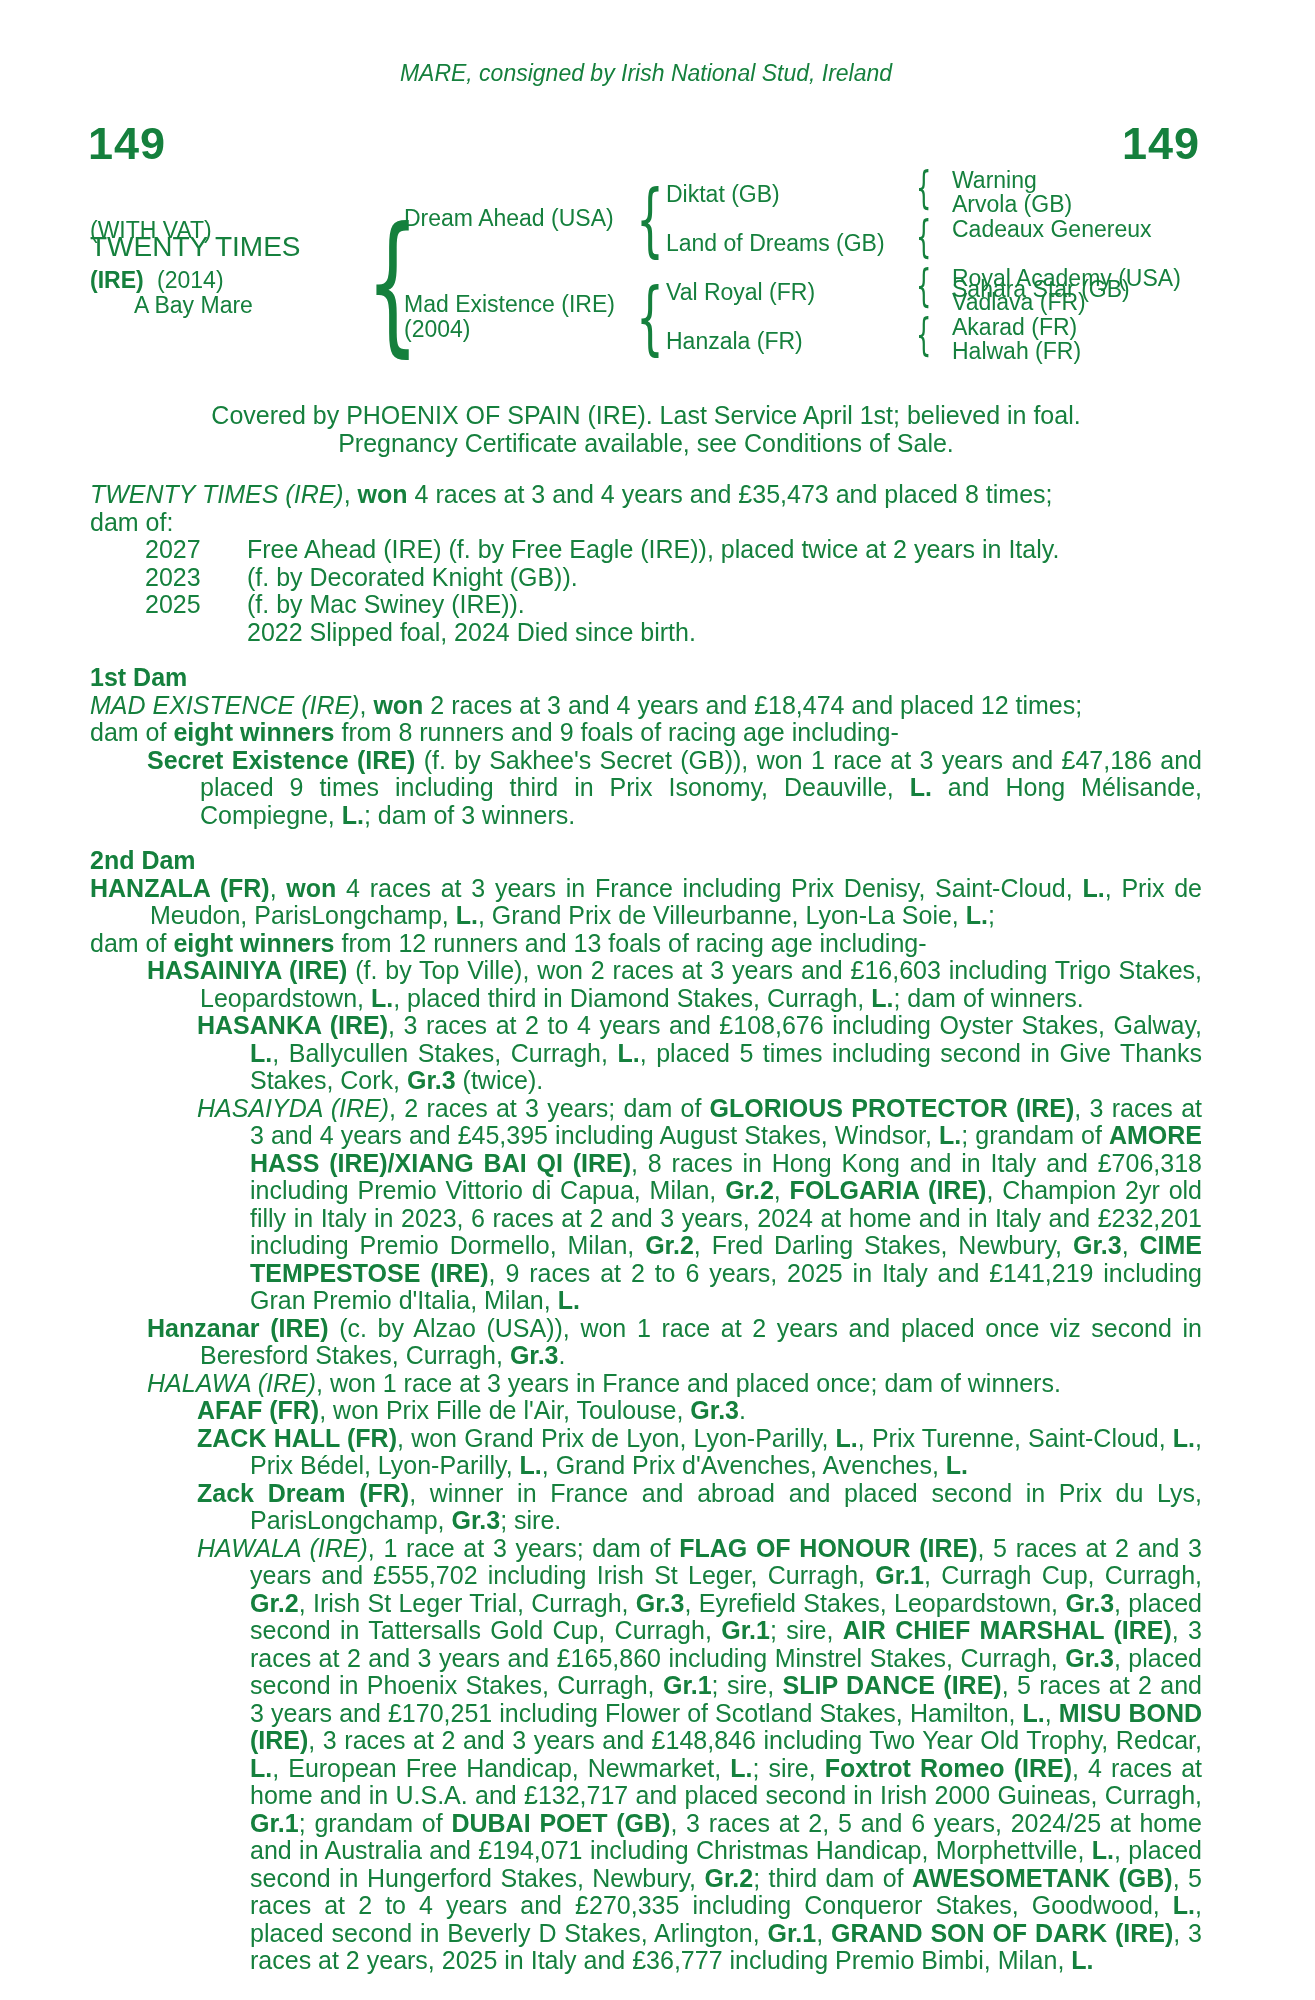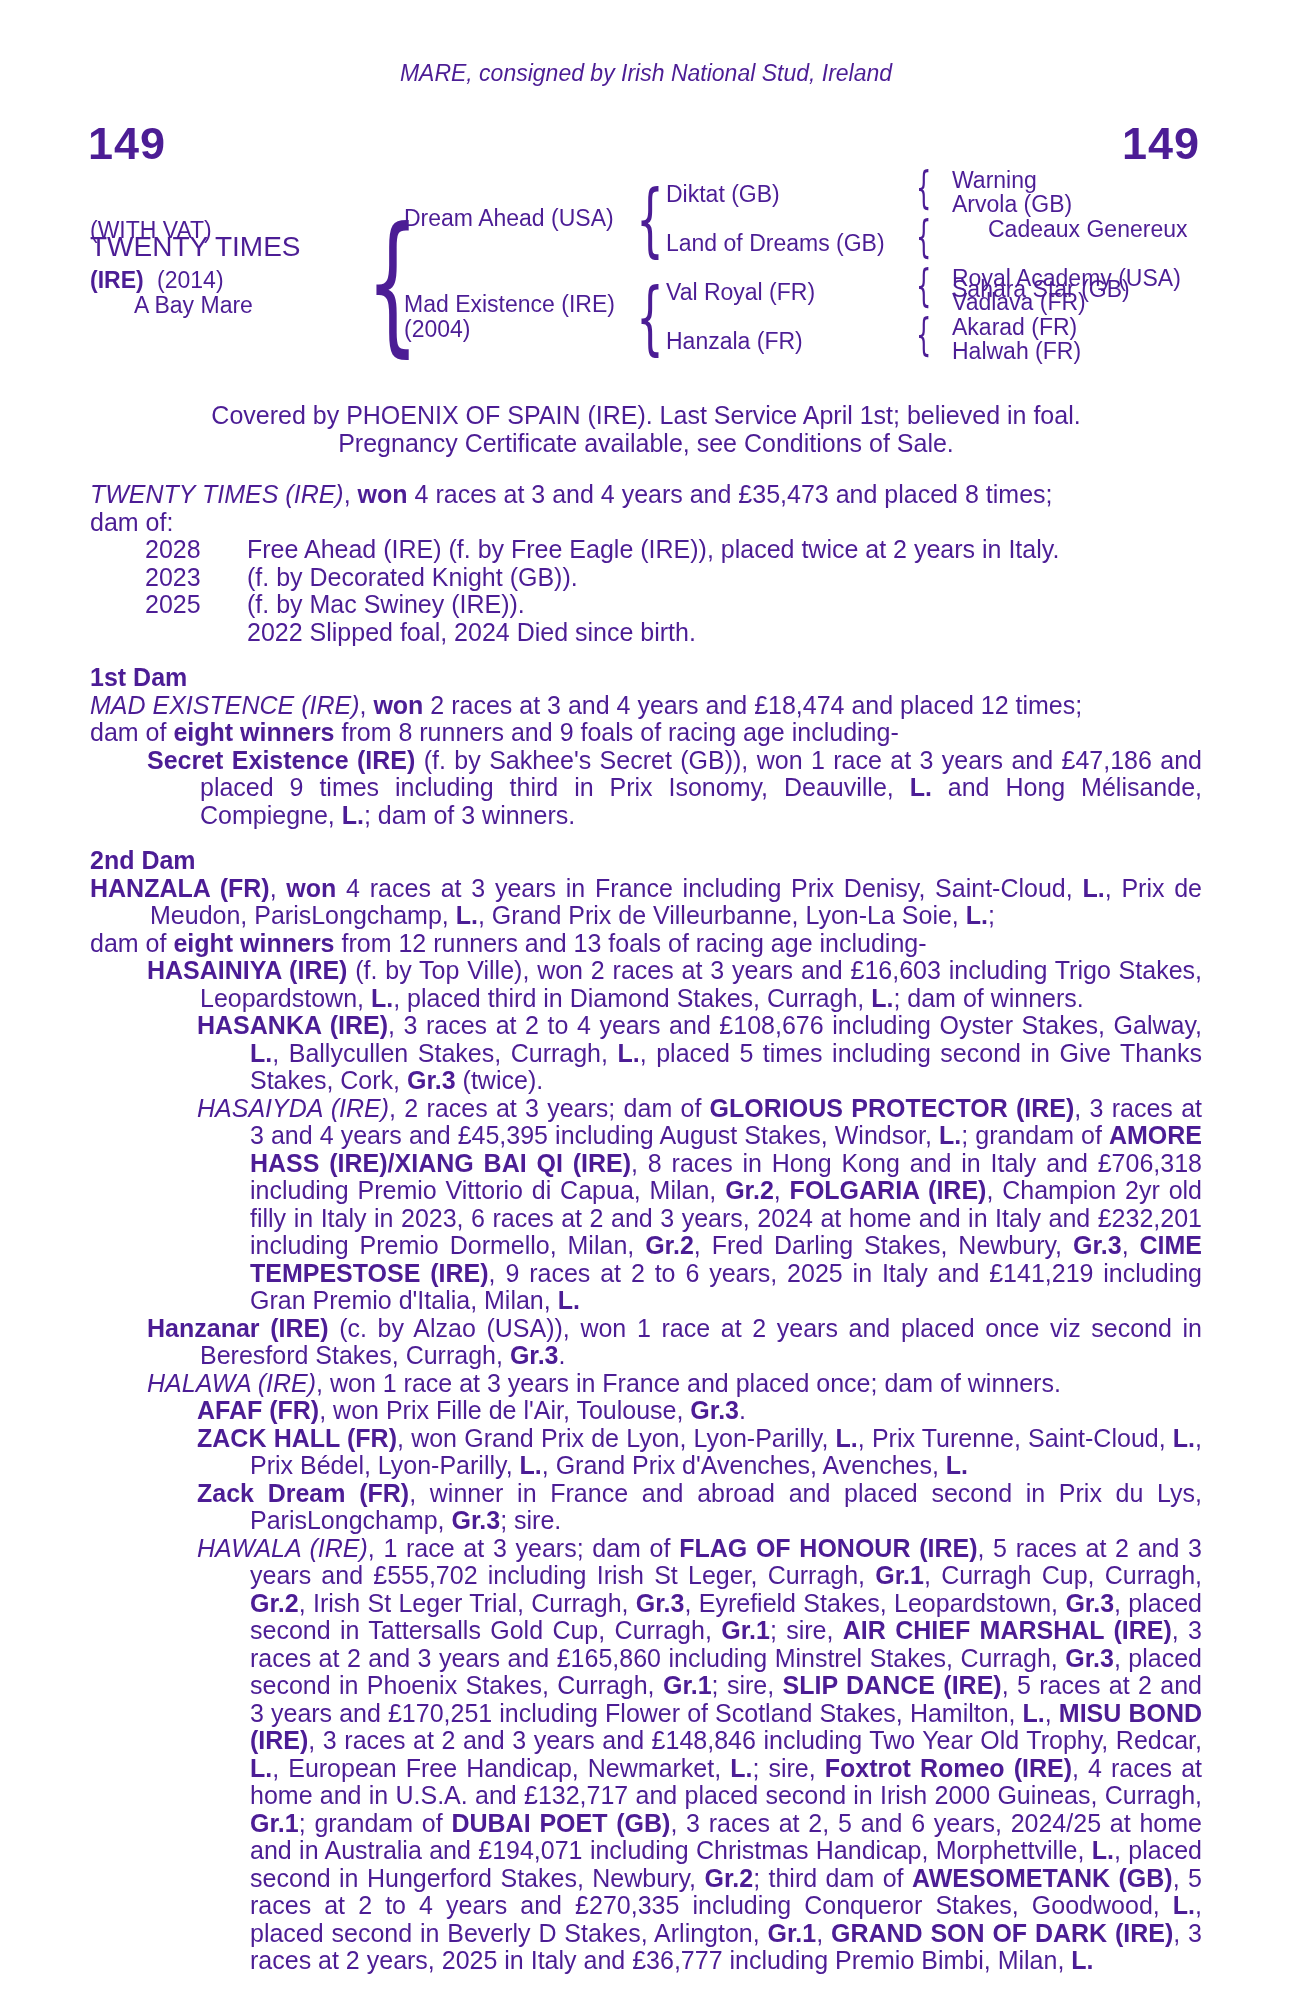--- a/index.html
+++ b/index.html
@@ -1,21 +1,21 @@
 <!DOCTYPE html>
 <html><head>
 <meta charset="utf-8">
 <style>
   html, body { margin: 0; padding: 0; background: #ffffff; }
   .page {
     position: relative;
     width: 1315px;
     height: 2000px;
     background: #ffffff;
-    color: #4c1d95;
+    color: #15803d;
     font-family: "Liberation Sans", sans-serif;
     overflow: hidden;
   }
   .consignor-line {
     position: absolute;
     top: 60px; left: 90px; width: 1112px;
     text-align: center;
     font-style: italic;
     font-size: 23px;
   }
@@ -52,21 +52,21 @@
   .brace-g4   { left: 826px; top: 190px; font-size: 44px;  line-height: 50px;  height: 50px; }
   .pos-sire   { left: 314px; top: 86px; }
   .pos-dam1   { left: 314px; top: 172px; }
   .pos-dam2   { left: 314px; top: 197px; }
   .pos-g3-1   { left: 576px; top: 62px; }
   .pos-g3-2   { left: 576px; top: 111px; }
   .pos-g3-3   { left: 576px; top: 160px; }
   .pos-g3-4   { left: 576px; top: 209px; }
   .g4 { left: 862px; }
   .pos-g4-1 { top: 48px; }  .pos-g4-2 { top: 72px; }
-  .pos-g4-3 { top: 97px; margin-left: 36px; }  .pos-g4-4 { top: 121px; margin-top: 36px; }
+  .pos-g4-3 { top: 97px; }  .pos-g4-4 { top: 121px; margin-top: 36px; }
   .pos-g4-5 { top: 146px; } .pos-g4-6 { top: 170px; }
   .pos-g4-7 { top: 195px; } .pos-g4-8 { top: 219px; }
   
   .bodytext {
     position: absolute; left: 90px; top: 402px; width: 1112px;
     font-size: 25px; line-height: 27.5px;
   }
   .covered { text-align: center; }
   .covered-block { margin-bottom: 24px; }
   .p { margin: 0; text-align: justify; }
@@ -132,21 +132,21 @@
       <div class="covered">Covered by PHOENIX OF SPAIN (IRE). Last Service April 1st; believed in foal.</div>
       <div class="covered">Pregnancy Certificate available, see Conditions of Sale.</div>
     </div>
 
     <div>
         <p class="p flush"><span class="i">TWENTY TIMES (IRE)</span><span>, </span><span class="b">won</span><span> 4 races at 3 and 4 years and £35,473 and placed 8 times;</span></p>
         <p class="p flush"><span>dam of:</span></p>
       </div>
     <div>
         <div class="produce-row">
-          <span class="produce-year">2028</span>
+          <span class="produce-year">2027</span>
           <span class="produce-text">Free Ahead (IRE) (f. by Free Eagle (IRE)), placed twice at 2 years in Italy.</span>
         </div>
         <div class="produce-row">
           <span class="produce-year">2023</span>
           <span class="produce-text">(f. by Decorated Knight (GB)).</span>
         </div>
         <div class="produce-row">
           <span class="produce-year">2025</span>
           <span class="produce-text">(f. by Mac Swiney (IRE)).</span>
         </div>

